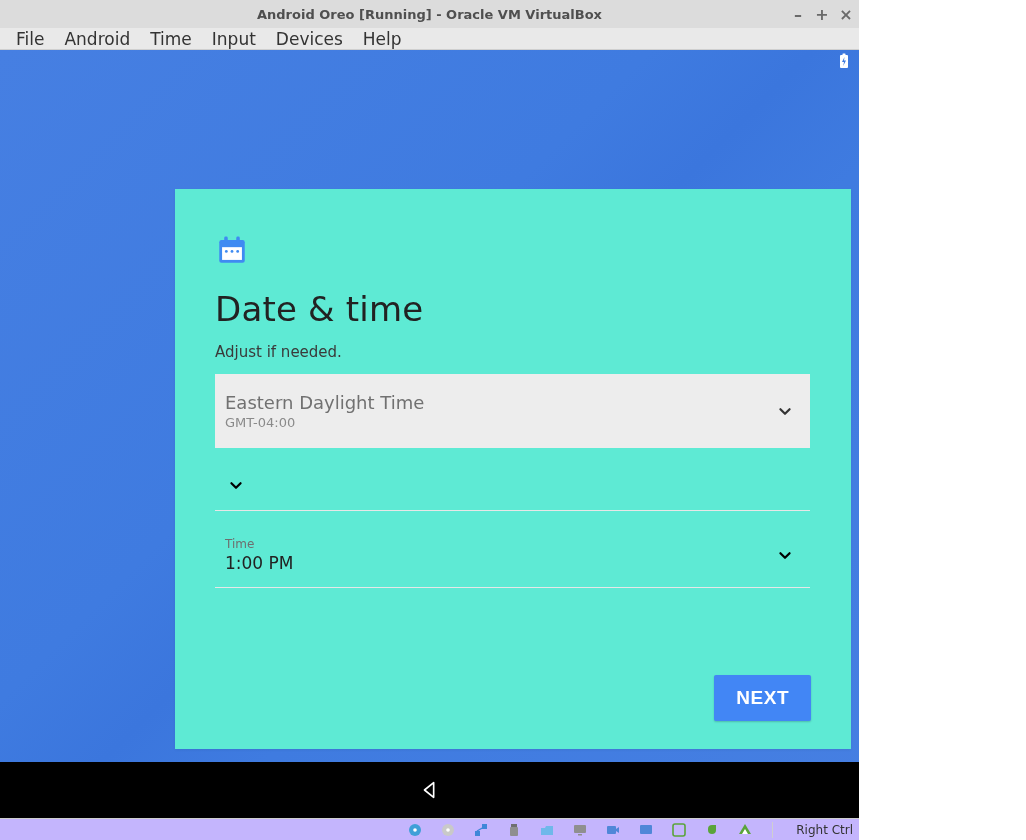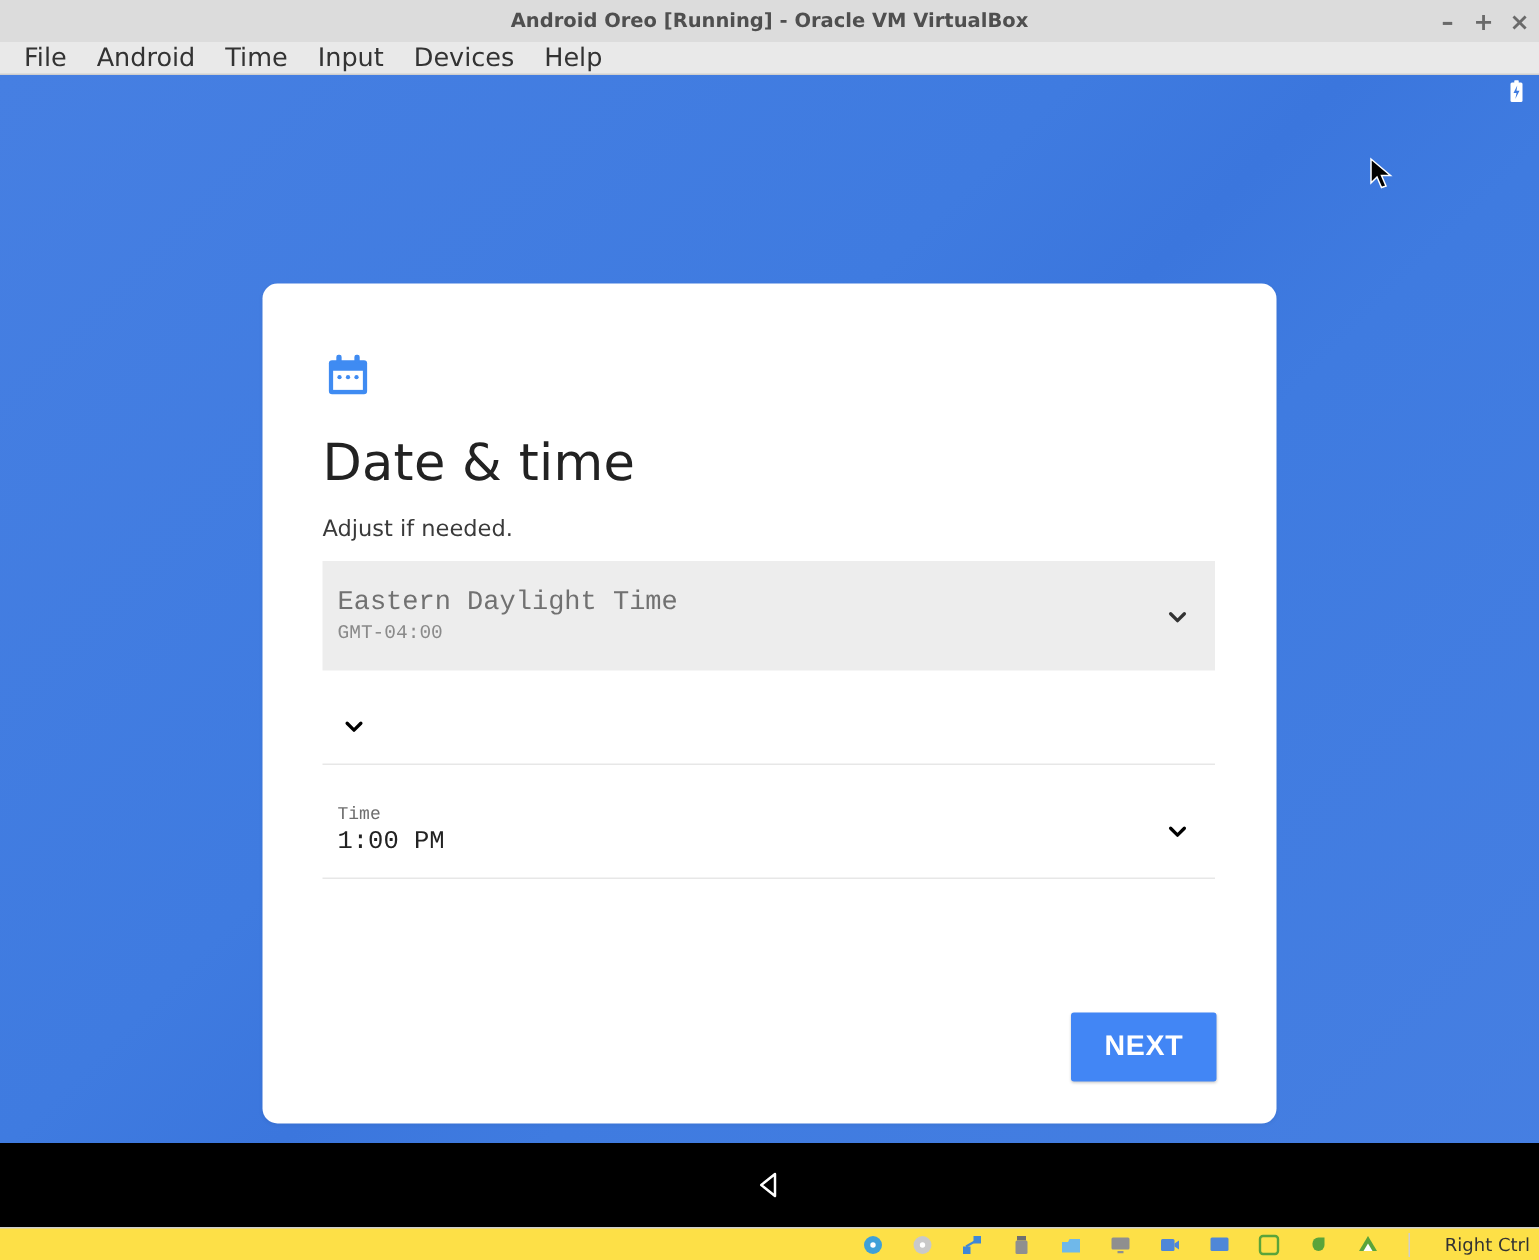--- a/index.html
+++ b/index.html
@@ -1,65 +1,65 @@
 <!DOCTYPE html>
 <html><head>
 <meta charset="utf-8">
 <style>
   * { box-sizing: border-box; margin: 0; padding: 0; }
   html, body { width: 1026px; height: 840px; overflow: hidden; font-family: "DejaVu Sans", "Liberation Sans", Arial, sans-serif; background: #fff; }
-  .window { width: 1026px; height: 840px; display: flex; flex-direction: column; }
+  .window { width: 859px; height: 840px; display: flex; flex-direction: column; }
 
   
   .titlebar { height: 28px; background: #dcdcdc; display: flex; align-items: center; position: relative; }
   .titlebar-title { flex: 1; text-align: center; font-size: 13px; font-weight: 700; color: #4f4f4f; }
   .titlebar-controls { position: absolute; right: 6px; top: 0; height: 28px; display: flex; align-items: center; gap: 10px; }
   .tbc { width: 14px; height: 14px; display: flex; align-items: center; justify-content: center; color: #6a6a6a; font-weight: 700; cursor: pointer; }
 
   
   .menubar { height: 22px; background: #e9e9e9; border-bottom: 1px solid #cfcfcf; display: flex; align-items: center; padding: 0 6px; gap: 0; }
   .menu-item { font-size: 17px; color: #333; padding: 2px 10px; cursor: pointer; }
 
   
   .vm-area { flex: 1; background: #3f7be0; position: relative; overflow: hidden; }
   .vm-gradient { position:absolute; inset:0; background: linear-gradient(135deg, #467fe2 0%, #3f7be0 40%, #3b76dd 50%, #3f7be0 60%, #467fe2 100%); }
 
   
   .android-status { position: absolute; top: 0; left: 0; right: 0; height: 22px; display:flex; align-items:center; justify-content:flex-end; padding-right:10px; gap:6px; }
   .battery-icon { width:10px; height:16px; }
 
   
-  .card { position:absolute; left:175px; top:139px; width:676px; height:560px; background:#ffffff; border-radius:10px; box-shadow:0 1px 3px rgba(0,0,0,.06); padding:44px 40px 28px 40px; display:flex; flex-direction:column; }
+  .card { position:absolute; left:175px; top:139px; width:676px; height:560px; background:#5eead4; border-radius:0; box-shadow:0 1px 3px rgba(0,0,0,.06); padding:44px 40px 28px 40px; display:flex; flex-direction:column; }
   .cal-icon { width:34px; height:34px; color:#3f8bf2; margin-bottom:22px; }
   .card h1 { font-size:34px; font-weight:400; color:#222; letter-spacing:.2px; margin-bottom:14px; }
   .subtitle { font-size:15px; color:#3a3a3a; margin-bottom:13px; }
 
   .rows { width:595px; }
-  .row { display:flex; align-items:center; justify-content:space-between; padding:26px 14px 14px 10px; border-bottom:1px solid #e7e7e7; cursor:pointer;font-family:Liberation Mono, monospace; }
+  .row { display:flex; align-items:center; justify-content:space-between; padding:26px 14px 14px 10px; border-bottom:1px solid #e7e7e7; cursor:pointer; }
   .row .left { display:flex; flex-direction:column; gap:2px; }
   .row .label { font-size:12px; color:#6e6e6e; }
   .row .value { font-size:17px; color:#222; }
   .row.tz { background:#ededed; border-bottom:0; padding-top:18px; padding-bottom:18px; }
   .row.tz .value { font-size:18px; color:#717171; }
   .row.tz .label { font-size:13px; color:#8a8a8a; }
   .chev { width:22px; height:22px; color:#000; flex-shrink:0; }
   .row.tz .chev { color:#333; }
 
   .card-footer { margin-top:auto; display:flex; justify-content:flex-end; }
   .next-btn { background:#4286f5; color:#fff; border:none; padding:12px 22px; font-size:19px; font-weight:700; letter-spacing:.5px; border-radius:2px; cursor:pointer; box-shadow:0 1px 2px rgba(0,0,0,.2); }
 
   
   .cursor { position:absolute; left:912px; top:54px; width:20px; height:24px; pointer-events:none; }
 
   
   .android-nav { position:absolute; left:0; right:0; bottom:0; height:56px; background:#000; display:flex; align-items:center; justify-content:center; }
   .nav-back { width:22px; height:22px; color:#fff; }
 
   
-  .vb-status { height:22px; background:#fde047; border-top:1px solid #cfcfcf; display:flex; align-items:center; justify-content:flex-end; padding:0 6px; gap:17px; }
+  .vb-status { height:22px; background:#c4b5fd; border-top:1px solid #cfcfcf; display:flex; align-items:center; justify-content:flex-end; padding:0 6px; gap:17px; }
   .vb-status .icon { width:16px; height:16px; display:flex; align-items:center; justify-content:center; }
   .vb-status .sep { width:1px; height:16px; background:#cfcfcf; margin:0 2px; }
   .vb-status .host { font-size:12px; color:#333; margin-left:4px; }
 </style>
 </head>
 <body>
 
 <div class="window">
 
   <div class="titlebar">

